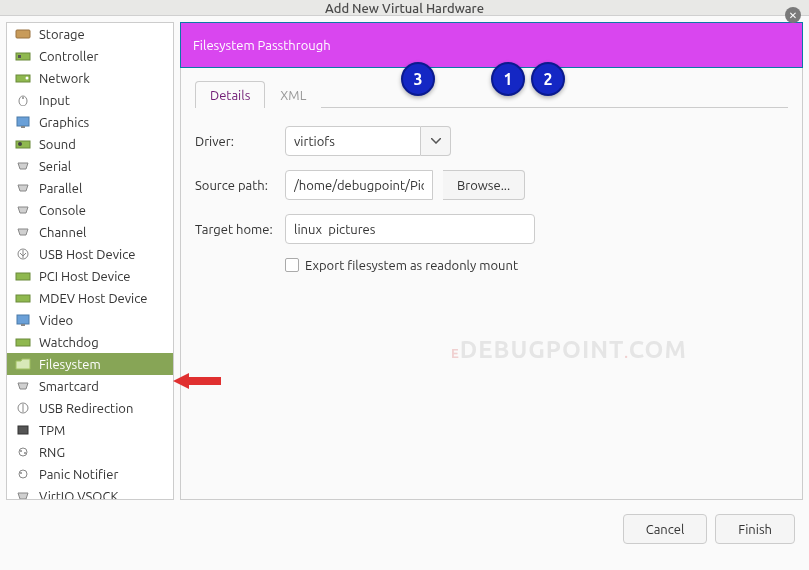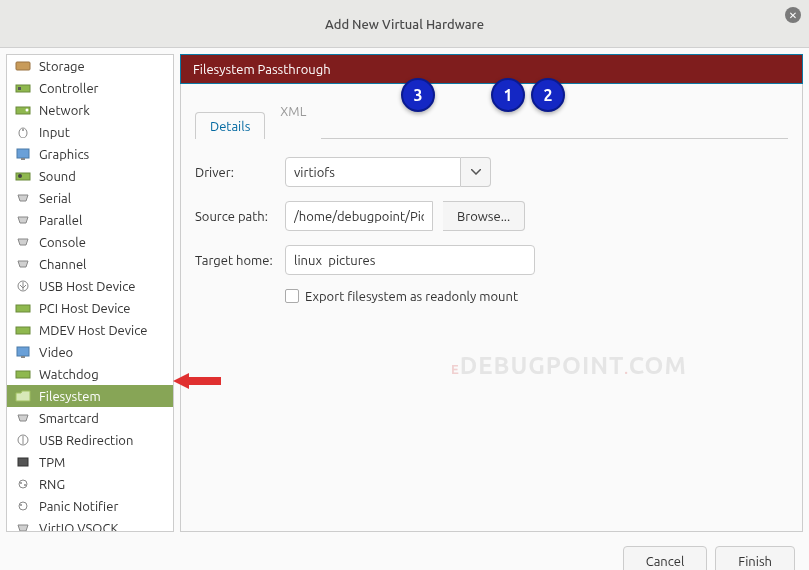--- a/index.html
+++ b/index.html
@@ -1,34 +1,34 @@
 <!DOCTYPE html>
 <html><head>
 <meta charset="utf-8">
 <style>
 * { box-sizing: border-box; margin: 0; padding: 0; font-family: "Ubuntu", "Segoe UI", sans-serif; font-size: 13px; }
 body { background: #fafafa; width: 809px; height: 570px; position: relative; }
-.titlebar { height: 48px; background: #e8e8e6; border-bottom: 1px solid #d0d0d0; display: flex; align-items: center; justify-content: center; position: relative; }
+.titlebar { height: 16px; background: #e8e8e6; border-bottom: 1px solid #d0d0d0; display: flex; align-items: center; justify-content: center; position: relative; }
 .titlebar .title { color: #4a4a4a; font-weight: 500; }
 .titlebar .close { position: absolute; right: 8px; top: 7px; width: 16px; height: 16px; background: #7a7a7a; border-radius: 50%; display: flex; align-items: center; justify-content: center; color: #fff; font-size: 10px; cursor: pointer; }
 .content { display: flex; height: 490px; padding: 6px; gap: 6px; }
 .sidebar { width: 168px; border: 1px solid #ccc; background: #fff; overflow-y: auto; }
 .sidebar-item { display: flex; align-items: center; gap: 8px; padding: 4px 8px; cursor: pointer; color: #333; }
 .sidebar-item.selected { background: #87a556; color: #fff; }
 .sidebar-item .icon { width: 16px; height: 14px; display: inline-flex; align-items: center; justify-content: center; }
 .main { flex: 1; display: flex; flex-direction: column; }
-.panel-header { background: #7f1d1d; color: #fff; padding: 7px 12px; font-size: 13px; border: 1px solid #0a7aa6; }
+.panel-header { background: #d946ef; color: #fff; padding: 15px 12px; font-size: 13px; border: 1px solid #0a7aa6; }
 .panel-body { border: 1px solid #ccc; border-top: none; flex: 1; padding: 12px 14px; background: #fafafa; position: relative; }
 .tabs { display: flex; border-bottom: 1px solid #ccc; margin-bottom: 18px; }
 .tab { padding: 6px 14px; color: #999; cursor: pointer; border: 1px solid transparent; border-bottom: none; position: relative; top: 1px; background: #fafafa; }
-.tab.active { color: #0369a1; border-color: #ccc; border-radius: 4px 4px 0 0; background: #fafafa; margin-top: 15px; }
+.tab.active { color: #701a75; border-color: #ccc; border-radius: 4px 4px 0 0; background: #fafafa; }
 .form-row { display: flex; align-items: center; margin-bottom: 14px; gap: 10px; }
 .form-row label { width: 80px; color: #333; }
 .select-wrap { display: flex; }
-.select-box { width: 176px; height: 30px; border: 1px solid #ccc; border-radius: 4px 0 0 4px; background: #fff; padding: 0 8px; display: flex; align-items: center; color: #333; }
+.select-box { width: 136px; height: 30px; border: 1px solid #ccc; border-radius: 4px 0 0 4px; background: #fff; padding: 0 8px; display: flex; align-items: center; color: #333; }
 .select-btn { width: 30px; height: 30px; border: 1px solid #ccc; border-left: none; border-radius: 0 4px 4px 0; background: #f5f5f5; display: flex; align-items: center; justify-content: center; cursor: pointer; }
 .text-input { width: 148px; height: 30px; border: 1px solid #ccc; border-radius: 4px 0 0 4px; background: #fff; padding: 0 8px; color: #333; }
 .text-input.full { width: 250px; border-radius: 4px; }
 .browse-btn { height: 30px; padding: 0 14px; border: 1px solid #ccc; border-left: none; border-radius: 0 4px 4px 0; background: #f5f5f5; cursor: pointer; color: #333; }
 .checkbox-row { display: flex; align-items: center; gap: 6px; margin-left: 90px; color: #333; }
 .checkbox { width: 14px; height: 14px; border: 1px solid #aaa; border-radius: 2px; background: #fff; cursor: pointer; }
 .footer { display: flex; justify-content: flex-end; gap: 8px; padding: 8px 14px; }
 .footer button { height: 30px; padding: 0 22px; border: 1px solid #ccc; border-radius: 4px; background: #f5f5f5; cursor: pointer; color: #333; }
 .annot { position: absolute; width: 34px; height: 34px; background: #1427c4; border: 2px solid #0a1a8f; border-radius: 50%; color: #fff; font-weight: bold; font-size: 16px; display: flex; align-items: center; justify-content: center; box-shadow: 0 2px 4px rgba(0,0,0,0.3); }
 .arrow { position: absolute; left: 173px; top: 371px; }

